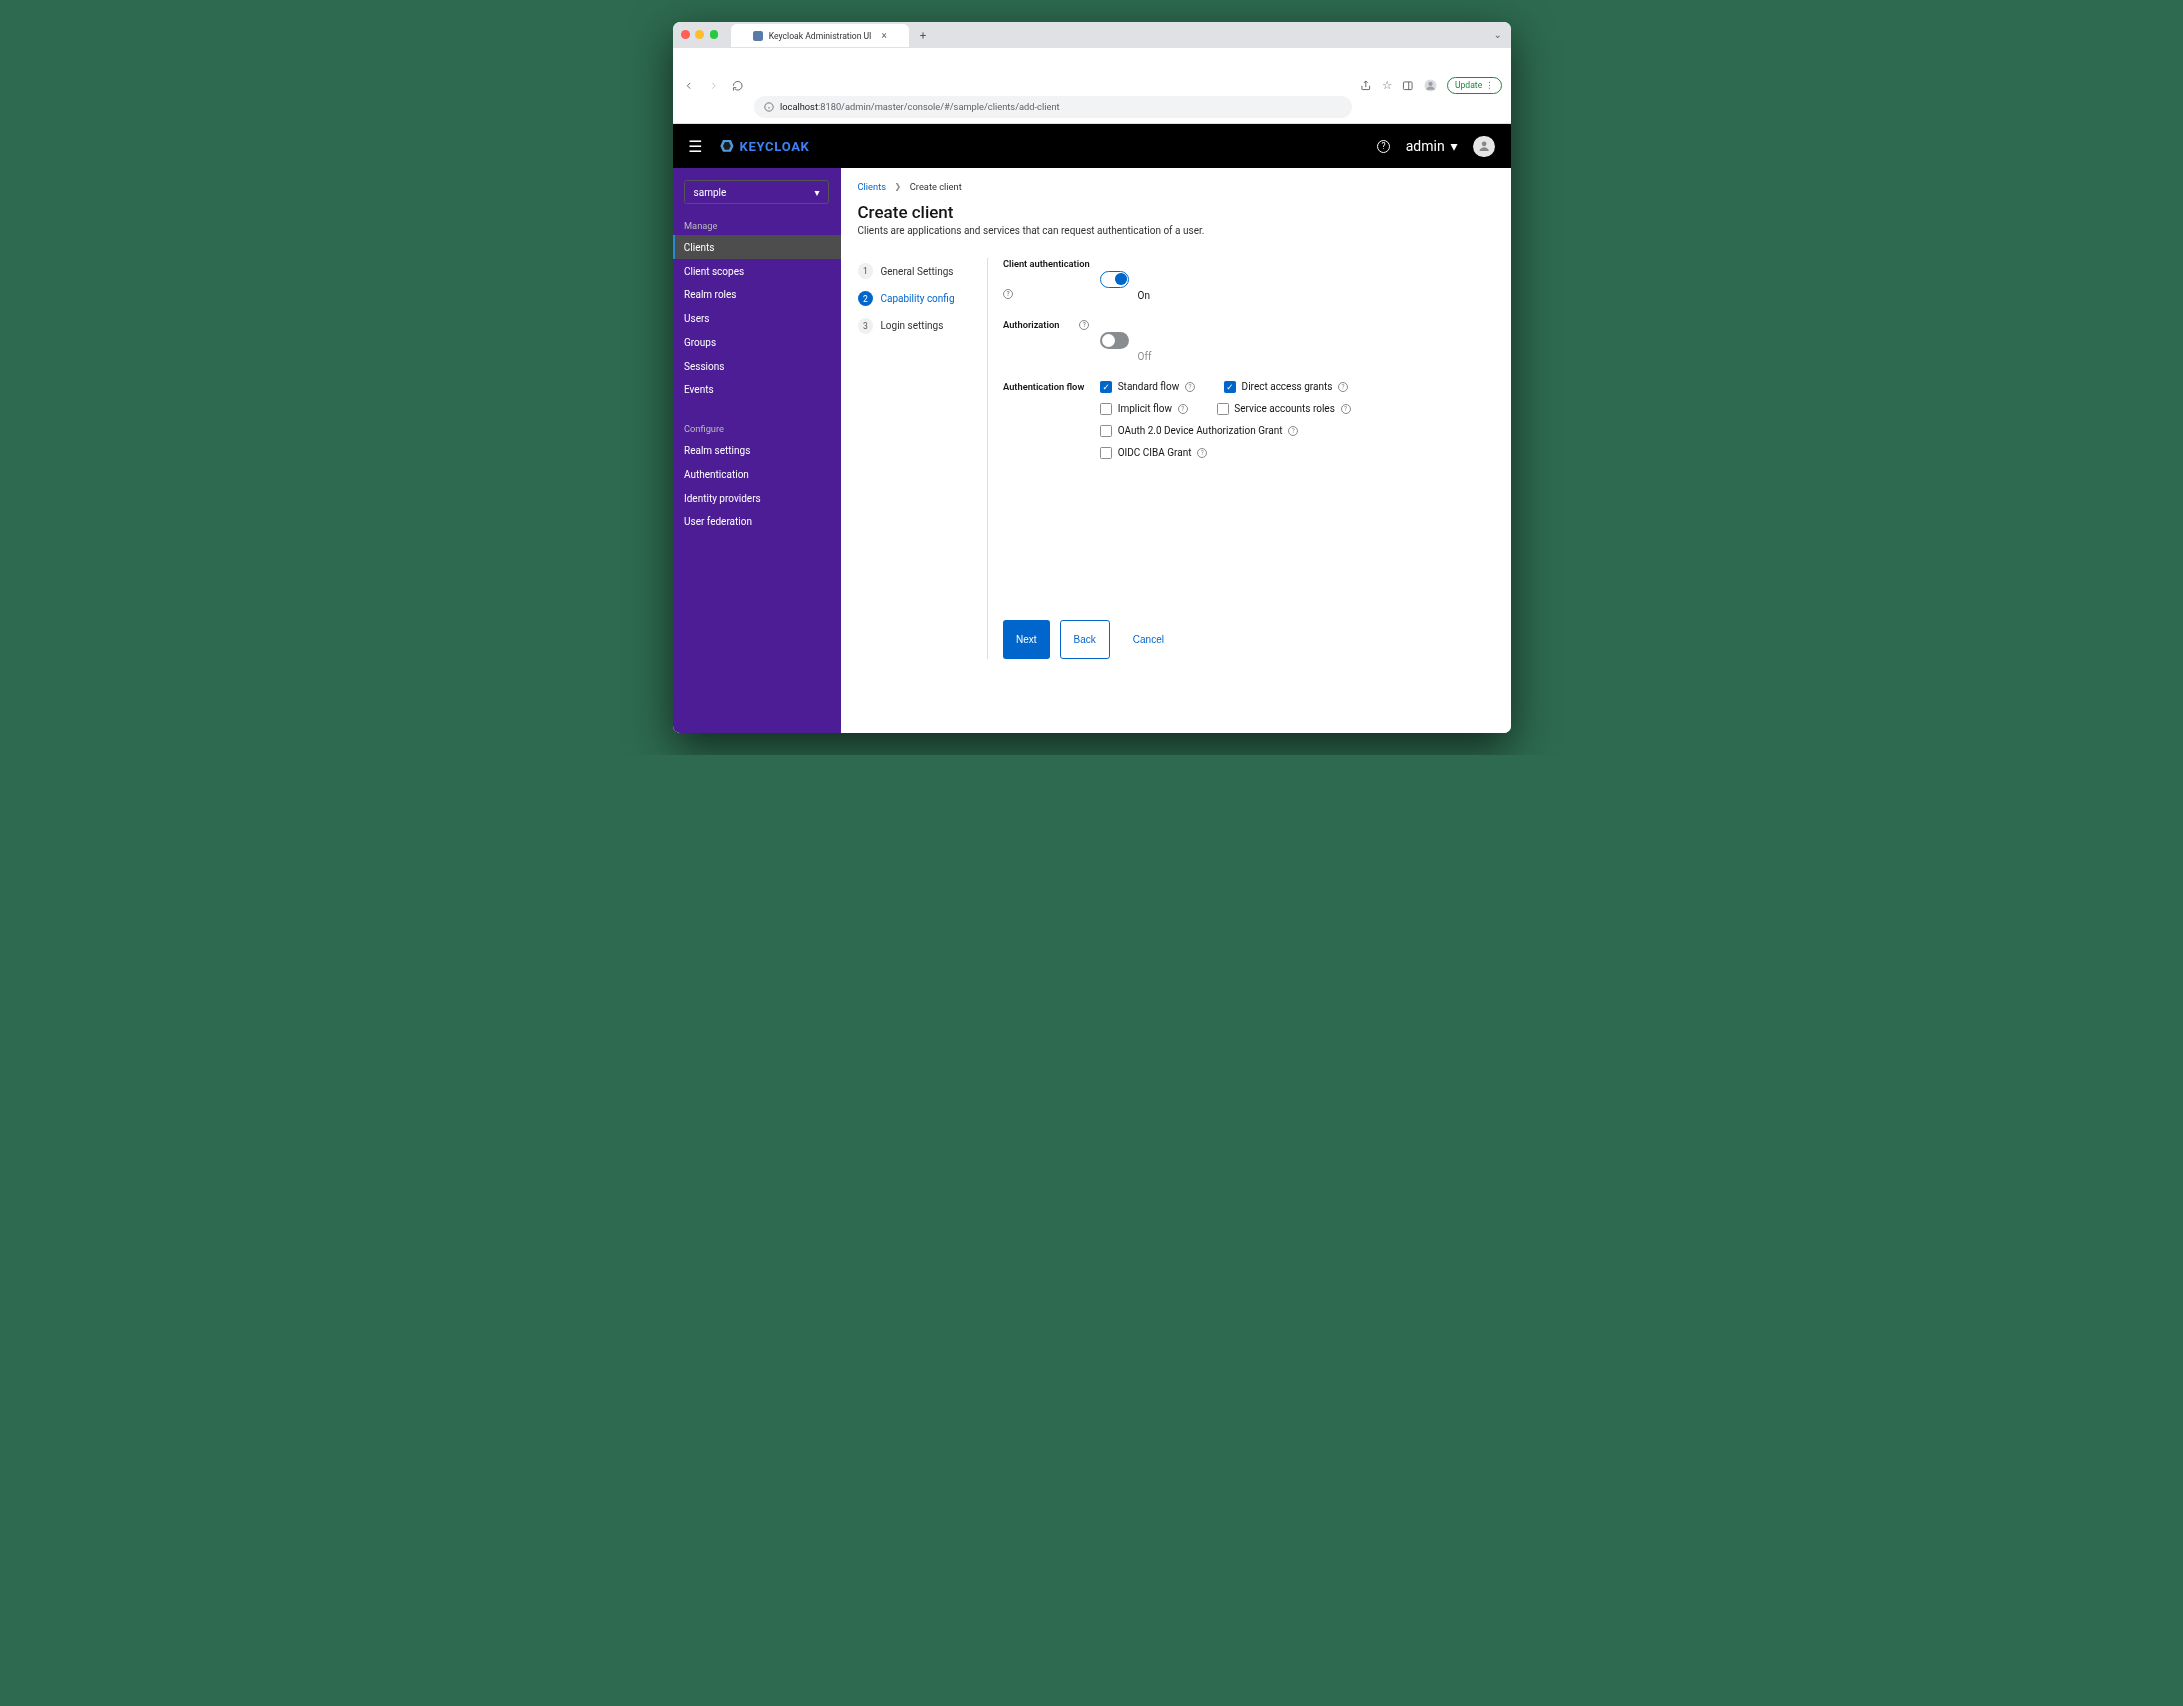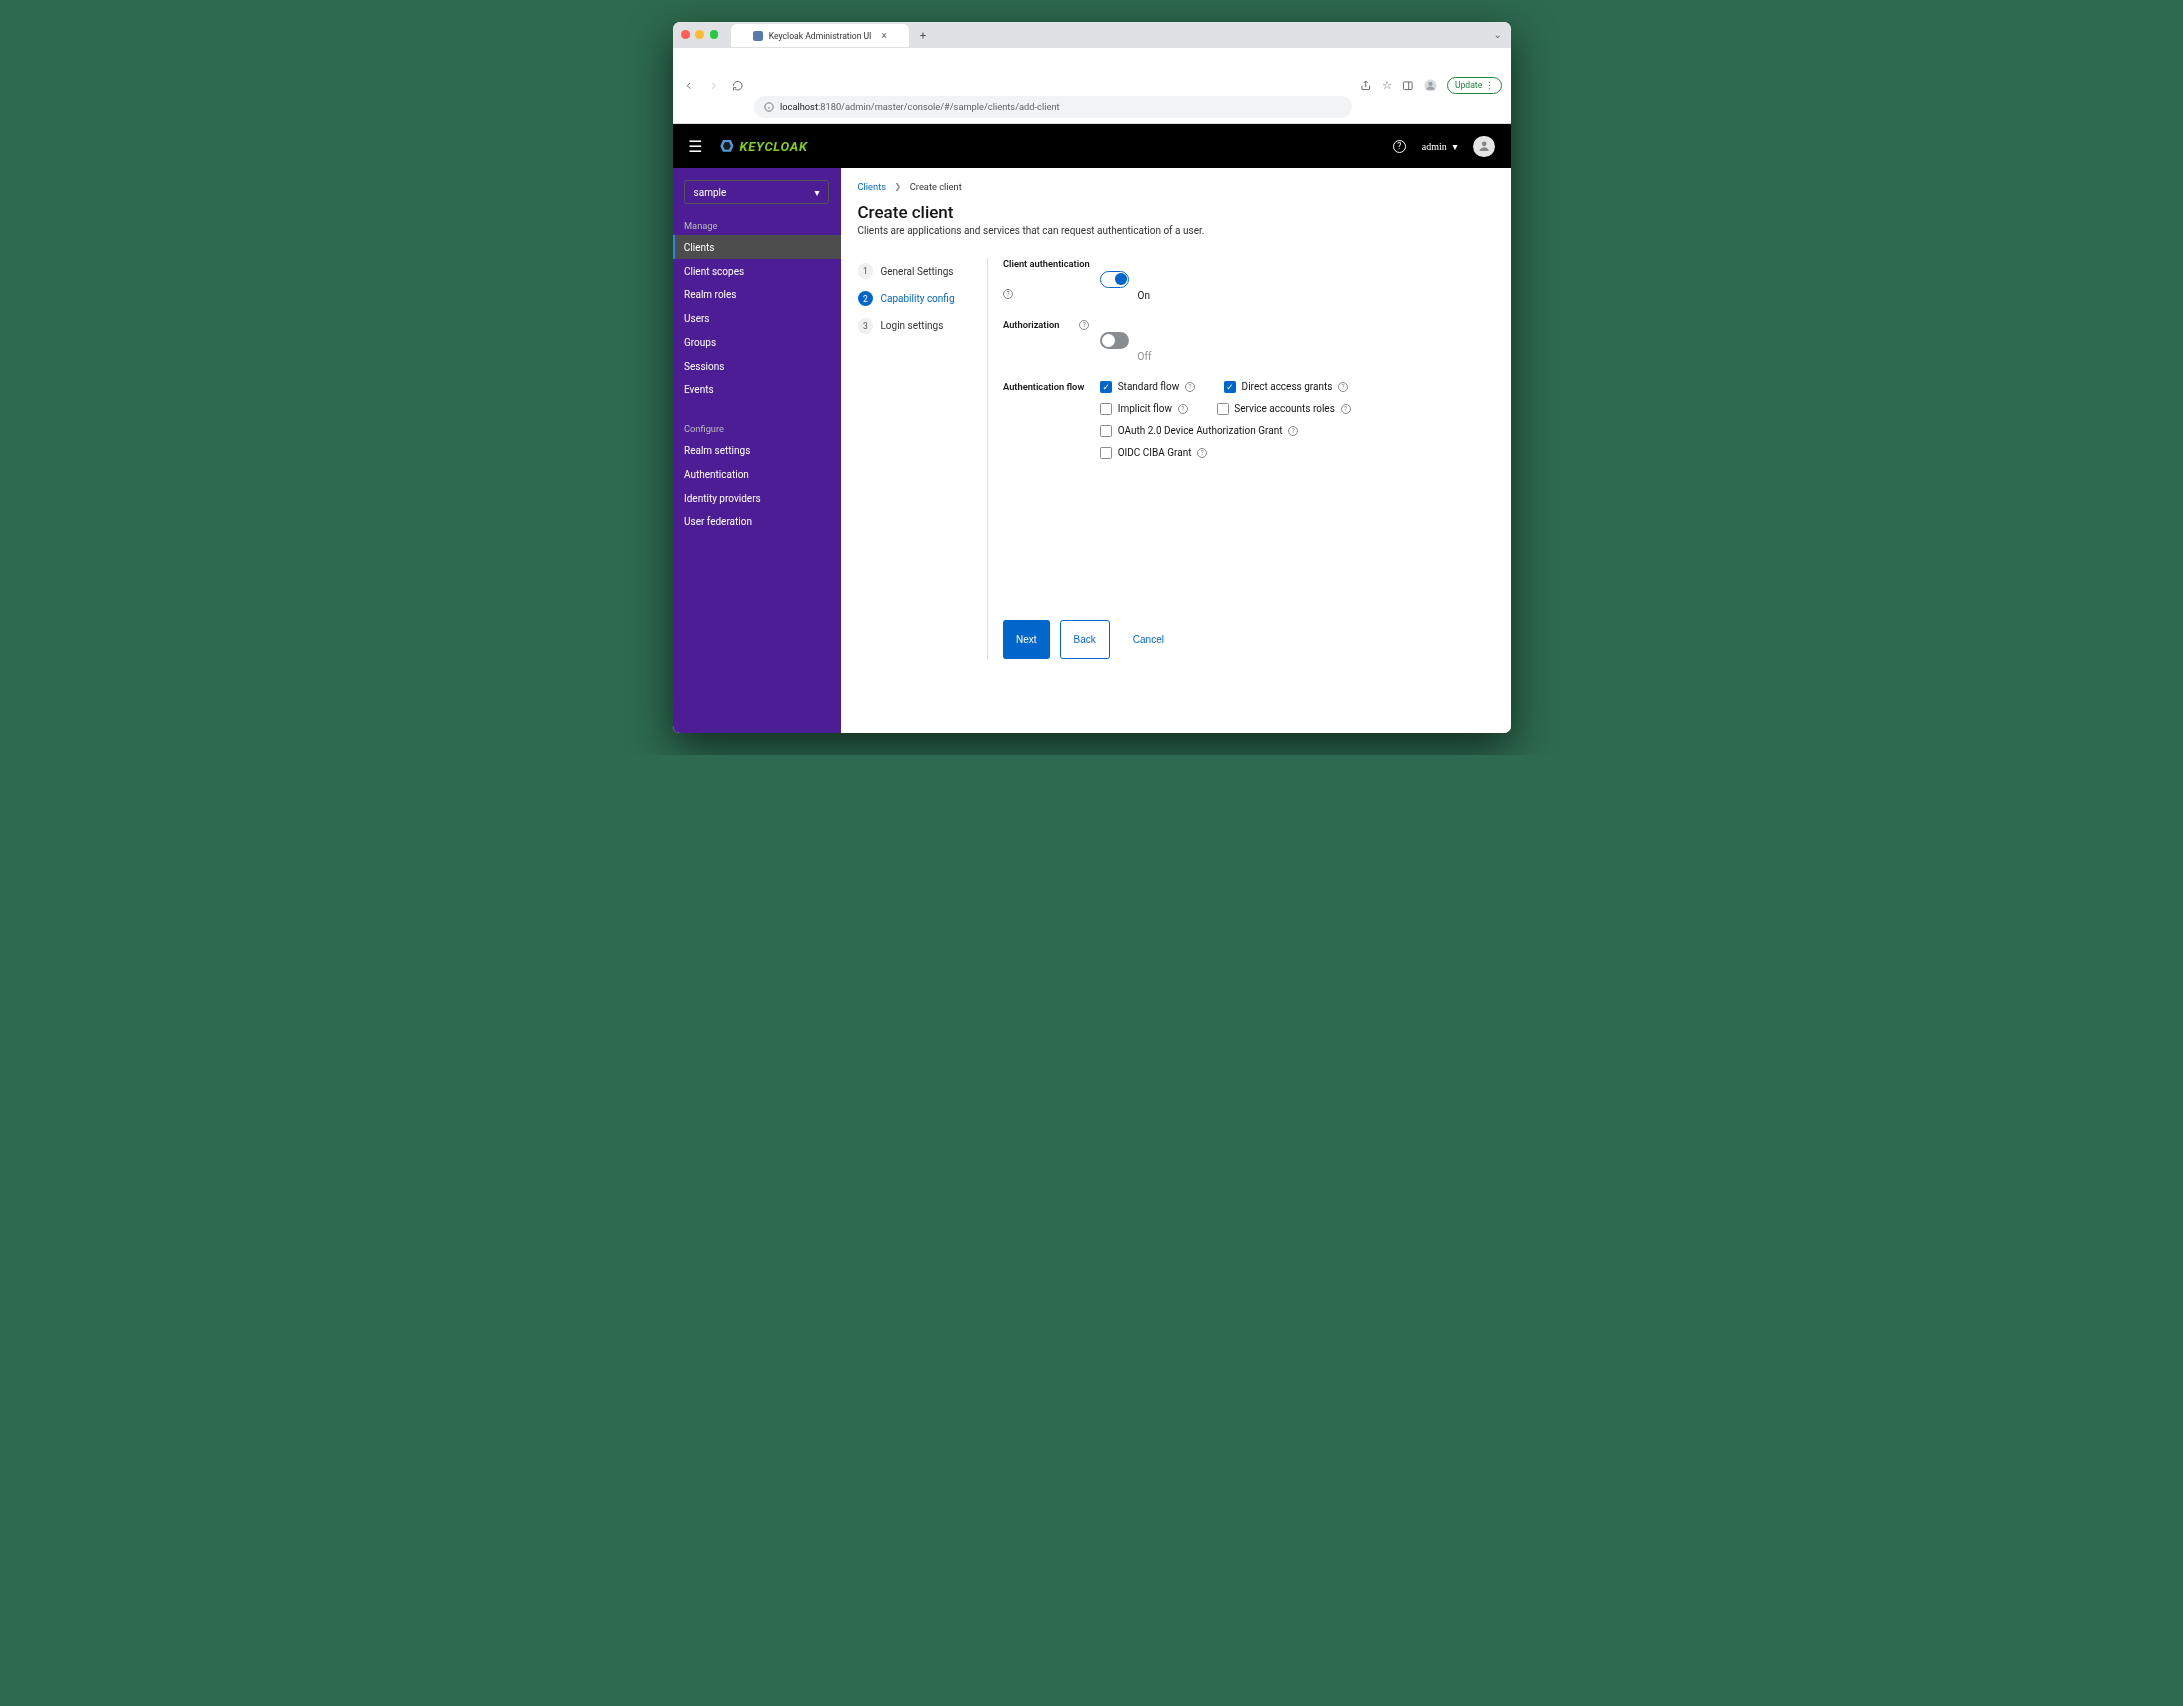--- a/index.html
+++ b/index.html
@@ -17,25 +17,25 @@
 .addrrow { display: flex; align-items: center; background: #fff; padding: 5.7px 8.6px; gap: 8.6px; border-bottom: 0.7px solid #ddd; }
 .navbtn { width: 15.8px; height: 15.8px; display:flex; align-items:center; justify-content:center; color:#5f6368; cursor:pointer; }
 .addrbar { flex: 1; display: flex; align-items: center; background: #f1f3f4; border-radius: 14.3px; height: 21.5px; padding: 0 10px; gap: 5.7px; font-size: 9.3px; color: #5f6368; margin-top: 43px; }
 .addrbar .host { color: #202124; }
 .addrbar .path { color: #5f6368; }
 .tool-icons { display:flex; align-items:center; gap:10px; color:#5f6368; }
 .update-btn { border:0.7px solid #1b873f; color:#1b873f; border-radius:14.3px; padding: 2.9px 7.2px; font-size:8.6px; display:flex; align-items:center; gap:2.9px; cursor:pointer; }
 .app { display:flex; flex-direction:column; height: 609px; }
 .kc-header { background:#000; color:#fff; display:flex; align-items:center; padding: 0 15.8px; height:44px; }
 .hamburger { font-size: 15.8px; margin-right: 17px; cursor:pointer; }
-.logo { display:flex; align-items:center; gap:4.3px; font-weight:700; letter-spacing:0.7px; font-size:13px; color:#84cc16;font-style:italic; }
+.logo { display:flex; align-items:center; gap:4.3px; font-weight:700; letter-spacing:0.7px; font-size:13px; color:#3b82f6; }
 .logo-mark { width:15.8px; height:15.8px; }
 .kc-header-right { margin-left:auto; display:flex; align-items:center; gap:15.8px; }
 .help-ic { width:13px; height:13px; border:1.4px solid #fff; border-radius:50%; display:flex; align-items:center; justify-content:center; font-size:8.6px; cursor:pointer; }
-.user-menu { display:flex; align-items:center; gap:5.7px; font-size:10px; cursor:pointer;font-family:Liberation Serif, serif; }
+.user-menu { display:flex; align-items:center; gap:5.7px; font-size:14px; cursor:pointer; }
 .avatar { width:21.5px; height:21.5px; border-radius:50%; background:#e5e5e5; display:flex; align-items:center; justify-content:center; }
 .body { flex:1; display:flex; overflow:hidden; }
 .sidebar { width:168px; background:#4c1d95; color:#fff; display:flex; flex-direction:column; font-size:10px; }
 .realm-select { margin:11.5px 11.5px 8.6px; border:0.7px solid #555; border-radius:2.9px; padding:5.7px 8.6px; display:flex; justify-content:space-between; align-items:center; cursor:pointer; }
 .side-group { font-size:9.3px; color:#bbb; padding: 7.2px 11.5px 4.3px; }
 .side-item { padding: 6.4px 11.5px; cursor:pointer; }
 .side-item.active { background:#4d4d4d; border-left:2.1px solid #2b88d8; padding-left:9.3px; }
 .main { flex:1; background:#fff; overflow-y:auto; padding: 13px 17px 21.5px; }
 .breadcrumb { display:flex; align-items:center; gap:8.6px; font-size:9.3px; margin-bottom:10px; }
 .breadcrumb .link { color:#0066cc; cursor:pointer; }

